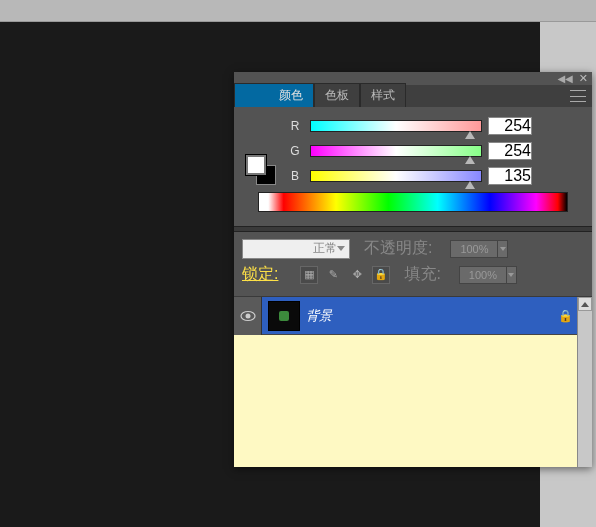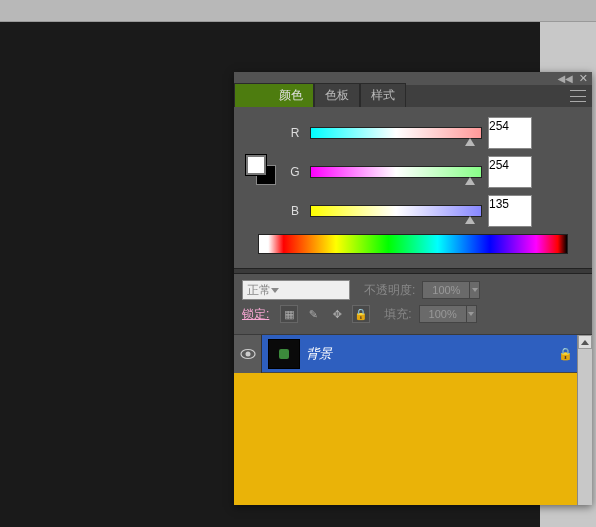--- a/index.html
+++ b/index.html
@@ -4,49 +4,49 @@
 <style>
 *{box-sizing:border-box;margin:0;padding:0;font-family:"Microsoft YaHei",Arial,sans-serif;}
 body{background:#c8c8c8;width:596px;height:527px;overflow:hidden;position:relative;}
 .menubar{height:22px;background:#b8b8b8;border-bottom:1px solid #999;}
 .canvas-bg{position:absolute;left:0;top:22px;width:540px;height:505px;background:#1a1a1a;}
 .panel{position:absolute;right:4px;width:358px;background:#535353;box-shadow:0 2px 8px rgba(0,0,0,.5);}
 .panel-grip{height:13px;background:#535353;display:flex;justify-content:flex-end;align-items:center;padding:0 4px;gap:6px;}
 .grip-close{color:#bbb;font-size:11px;cursor:pointer;}
 .tabs{height:22px;background:#3f3f3f;display:flex;align-items:flex-end;position:relative;}
 .tab{padding:3px 10px;font-size:12px;color:#bbb;background:#3f3f3f;border:1px solid #2a2a2a;border-bottom:none;cursor:pointer;}
-.tab.active{background:#4d7c0f;color:#e0e0e0;padding-left:44px;}
+.tab.active{background:#0369a1;color:#e0e0e0;padding-left:44px;}
 .tab-menu{position:absolute;right:6px;top:5px;width:16px;height:12px;display:flex;flex-direction:column;justify-content:space-between;cursor:pointer;}
 .tab-menu .dash{height:1px;background:#aaa;}
 .color-body{padding:10px 10px 4px 10px;}
 .swatches{position:absolute;left:12px;top:48px;width:30px;height:30px;}
 .swatch{position:absolute;width:20px;height:20px;border:1px solid #000;}
 .swatch.fg{left:0;top:0;background:#fff;border:2px solid #777;outline:1px solid #000;z-index:2;}
 .swatch.bg{left:10px;top:10px;background:#000;border:1px solid #888;}
 .slider-row{display:flex;align-items:center;margin-bottom:7px;margin-left:42px;}
 .slider-label{width:18px;color:#ddd;font-size:12px;text-align:center;}
 .slider-track{width:172px;height:12px;border:1px solid #222;position:relative;margin:0 6px;cursor:pointer;}
 .slider-r{background:linear-gradient(to right,#00ffff,#ffffff,#ff9999);}
 .slider-g{background:linear-gradient(to right,#ff00ff,#ffffff,#88ff88);}
 .slider-b{background:linear-gradient(to right,#ffff00,#ffffff,#8888ff);}
 .slider-thumb{position:absolute;right:6px;bottom:-8px;width:0;height:0;border-left:5px solid transparent;border-right:5px solid transparent;border-bottom:8px solid #b8b8b8;}
-.slider-val{width:44px;height:32px;background:#fff;border:1px solid #888;font-size:12px;text-align:left;line-height:16px;}
+.slider-val{width:44px;height:18px;background:#fff;border:1px solid #888;font-size:16px;text-align:right;line-height:16px;}
 .spectrum{margin:6px 14px 10px 14px;height:20px;border:1px solid #222;background:linear-gradient(to right,#fff 0%,#fff 3%,#ff0000 8%,#ffff00 25%,#00ff00 42%,#00ffff 58%,#0000ff 75%,#ff00ff 90%,#ff0000 97%,#000 100%);cursor:pointer;}
 .panel-sep{height:6px;background:#3a3a3a;border-top:1px solid #222;border-bottom:1px solid #222;}
 .layers-opts{padding:6px 8px;border-bottom:1px solid #3a3a3a;}
 .opts-row{display:flex;align-items:center;margin-bottom:5px;}
-.blend{width:108px;height:20px;background:#efefef;border:1px solid #888;font-size:12px;color:#888;display:flex;align-items:center;justify-content:flex-start;padding:0 4px;}
+.blend{width:108px;height:20px;background:#efefef;border:1px solid #888;font-size:12px;color:#888;display:flex;align-items:center;justify-content:flex-end;padding:0 4px;}
 .blend .tri{width:0;height:0;border-left:4px solid transparent;border-right:4px solid transparent;border-top:5px solid #888;}
-.field-label{color:#888;font-size:12px;margin-left:14px;margin-right:7px;}
+.field-label{color:#888;font-size:16px;margin-left:14px;margin-right:18px;}
 .pct-box{width:48px;height:18px;background:#6a6a6a;border:1px solid #444;color:#999;font-size:11px;display:flex;align-items:center;justify-content:center;}
 .pct-tri{width:10px;height:18px;background:#6a6a6a;border:1px solid #444;border-left:none;display:flex;align-items:center;justify-content:center;}
 .pct-tri div{width:0;height:0;border-left:3px solid transparent;border-right:3px solid transparent;border-top:4px solid #999;}
 .lock-icons{display:flex;gap:6px;margin-left:4px;}
 .lock-btn{width:18px;height:18px;border:1px solid #666;background:#4a4a4a;display:flex;align-items:center;justify-content:center;color:#aaa;font-size:11px;cursor:pointer;}
-.layers-list{background:#eab308;height:170px;overflow-y:auto;position:relative;}
+.layers-list{background:#fef9c3;height:170px;overflow-y:auto;position:relative;}
 .layer-row{display:flex;align-items:center;height:38px;background:#2e5fbf;border-bottom:1px solid #454545;}
 .eye{width:28px;height:38px;display:flex;align-items:center;justify-content:center;background:#5a5a5a;border-right:1px solid #333;cursor:pointer;}
 .eye svg{width:16px;height:12px;}
 .thumb{width:32px;height:30px;margin:0 6px;background:#0a0a0a;border:1px solid #000;display:flex;align-items:center;justify-content:center;}
 .thumb-dot{width:10px;height:10px;background:#3c8a3c;border-radius:2px;}
 .layer-name{color:#fff;font-size:13px;font-style:italic;flex:1;}
 .lock-ind{width:20px;color:#fff;font-size:12px;margin-right:14px;}
 .scrollbar{position:absolute;right:0;top:0;width:15px;height:100%;background:#c8c8c8;border-left:1px solid #888;}
 .scroll-arrow{height:14px;background:#ddd;border:1px solid #999;display:flex;align-items:center;justify-content:center;cursor:pointer;}
 .scroll-arrow div{width:0;height:0;border-left:4px solid transparent;border-right:4px solid transparent;}
@@ -111,21 +111,21 @@
         <span>正常</span>
         <div class="tri"></div>
       </div>
       <span class="field-label">不透明度:</span>
       <div class="pct-box">100%</div>
       <div class="pct-tri">
           <div></div>
         </div>
     </div>
     <div class="opts-row">
-      <span class="field-label" style="margin-left:0;color:#f9a8d4;text-decoration:underline;">锁定:</span>
+      <span class="field-label" style="margin-left:0;color:#fde047;text-decoration:underline;">锁定:</span>
       <div class="lock-icons">
         <div class="lock-btn">▦</div>
         <div class="lock-btn" style="background:transparent;border:none;">✎</div>
         <div class="lock-btn" style="background:transparent;border:none;">✥</div>
         <div class="lock-btn">🔒</div>
       </div>
       <span class="field-label">填充:</span>
       <div class="pct-box">100%</div>
       <div class="pct-tri">
           <div></div>

